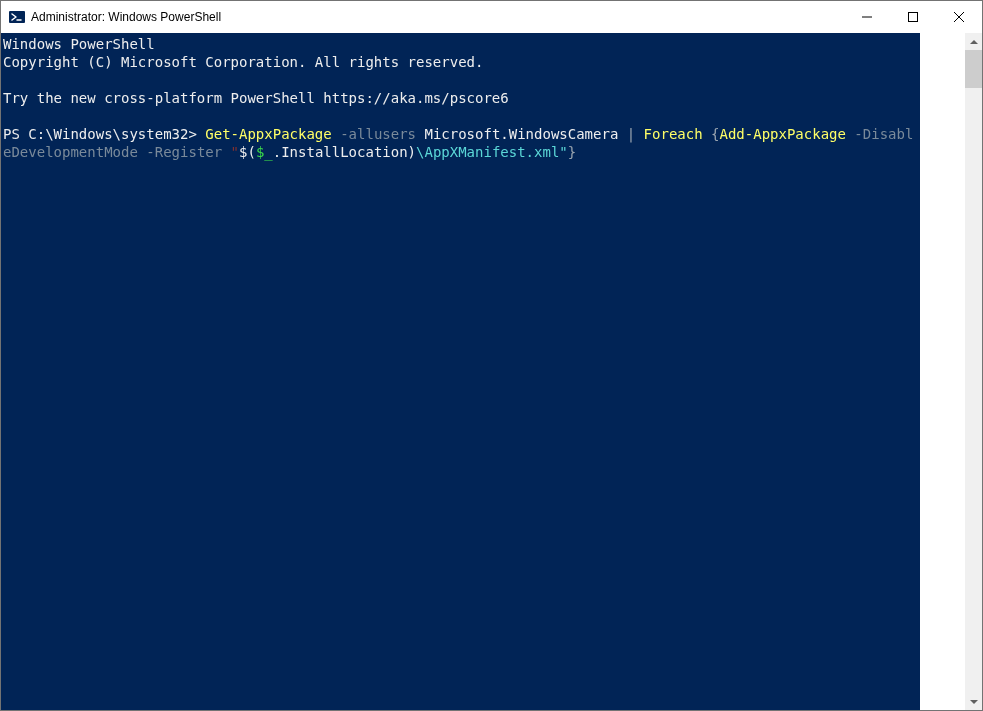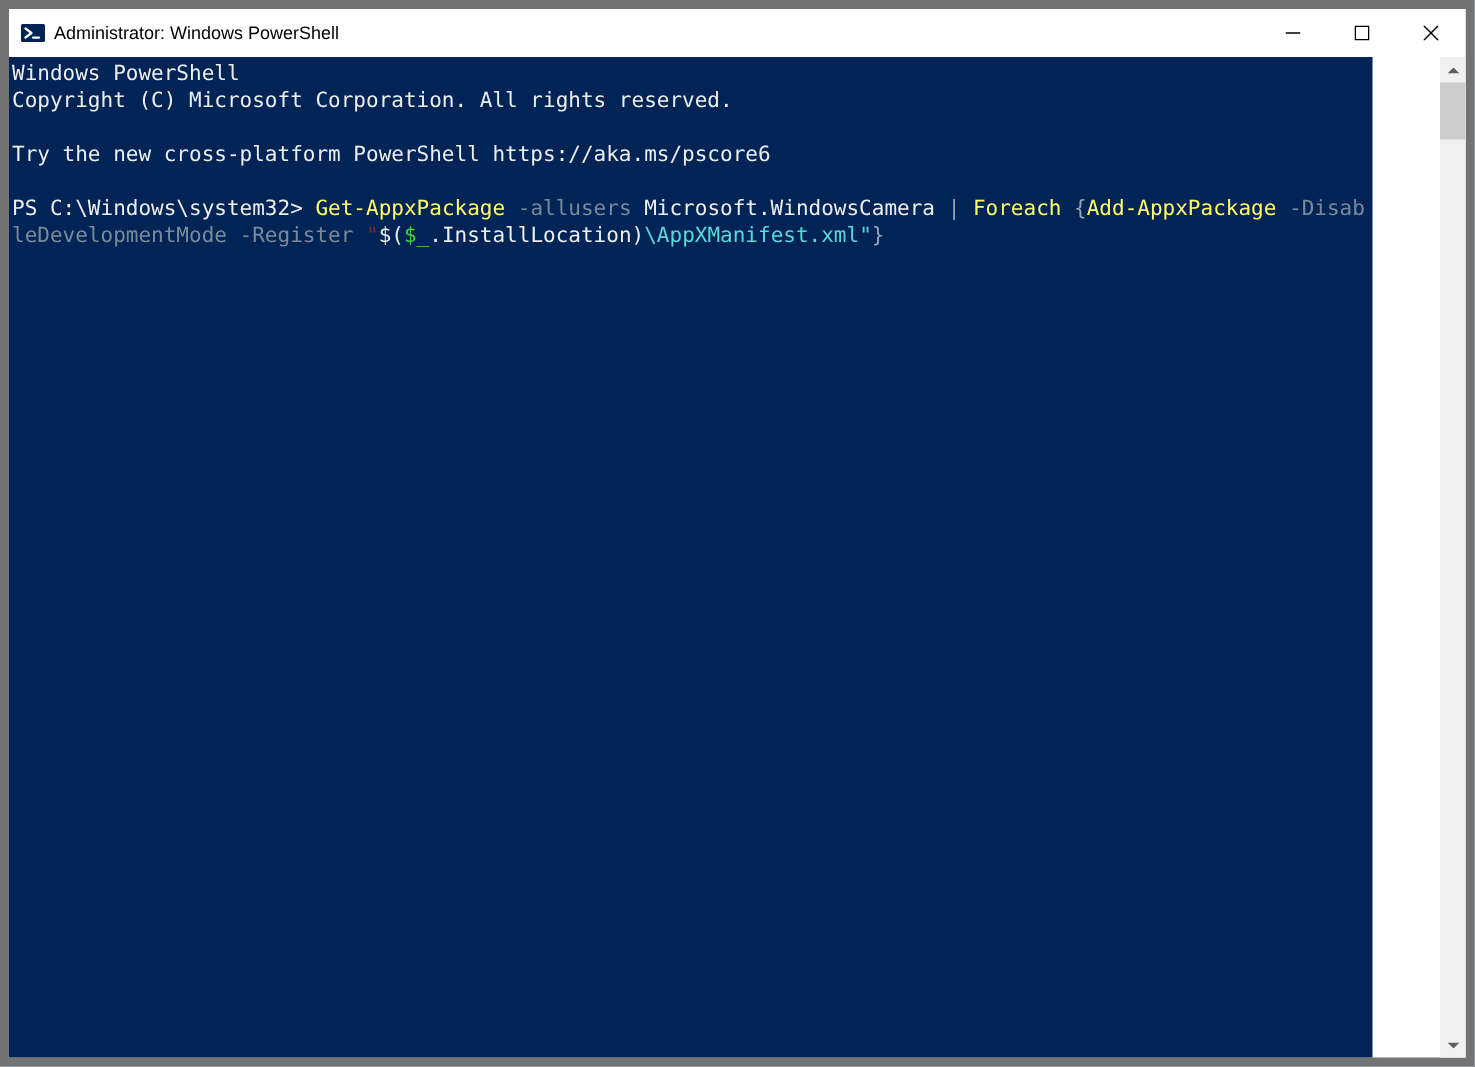--- a/index.html
+++ b/index.html
@@ -4,21 +4,21 @@
   <style>
     * { margin: 0; padding: 0; box-sizing: border-box; }
     body {
       font-family: "Segoe UI", Tahoma, sans-serif;
       background: #ffffff;
       overflow: hidden;
     }
     .window {
       width: 983px;
       height: 711px;
-      border: 6px solid #737373;
+      border: 1px solid #737373;
       background: #ffffff;
       display: flex;
       flex-direction: column;
       position: relative;
     }
     .titlebar {
       height: 32px;
       background: #ffffff;
       display: flex;
       align-items: center;

